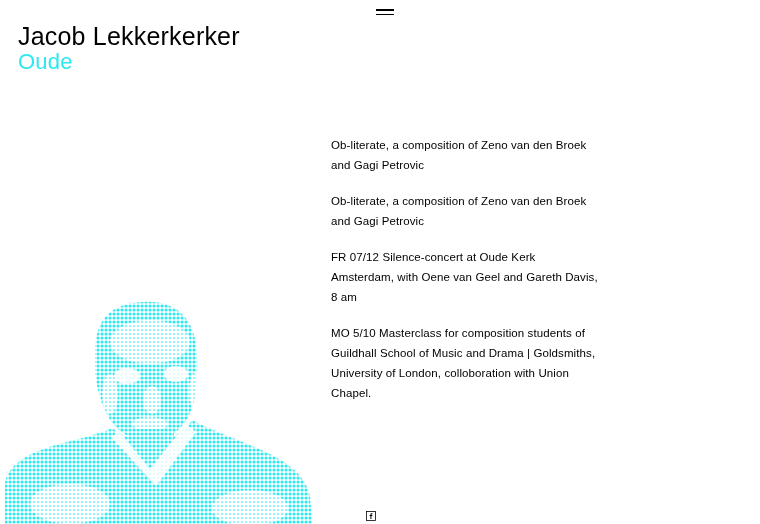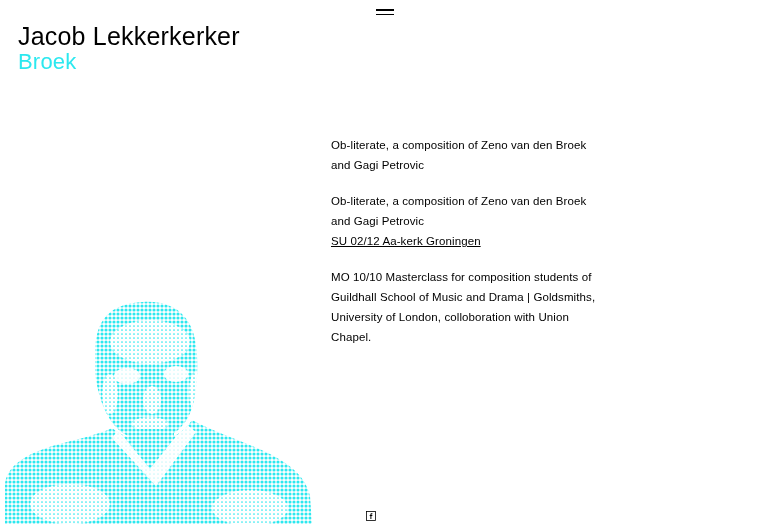--- a/index.html
+++ b/index.html
@@ -122,21 +122,21 @@
 <body>
 
 <div class="page">
 
   <div class="menu-button">
     <span></span>
     <span></span>
   </div>
 
   <div class="site-title">Jacob Lekkerkerker</div>
-  <div class="section-title">Broek</div>
+  <div class="section-title">Oude</div>
 
   <div class="portrait">
     <svg width="330" height="300" viewBox="0 0 330 300" xmlns="http://www.w3.org/2000/svg">
       <defs>
         <pattern id="dots" width="4" height="4" patternUnits="userSpaceOnUse">
           <rect width="4" height="4" fill="#ffffff"></rect>
           <circle cx="2" cy="2" r="1.55" fill="#2ce8ef"></circle>
         </pattern>
         <pattern id="dotsLight" width="4" height="4" patternUnits="userSpaceOnUse">
           <rect width="4" height="4" fill="#ffffff"></rect>
@@ -182,24 +182,26 @@
       </g>
     </svg>
   </div>
 
   <div class="news-column">
     <div class="news-item">
       <span class="news-text">Ob-literate, a composition of Zeno van den Broek and Gagi Petrovic</span>
     </div>
     <div class="news-item">
       <span class="news-text">Ob-literate, a composition of Zeno van den Broek and Gagi Petrovic</span>
-      <a class="news-link">SU 02/12 Aa-kerk Groningen</a>
-    </div>
-    <div class="news-item">
-      <span class="news-text">MO 10/10 Masterclass for composition students of Guildhall School of Music and Drama | Goldsmiths, University of London, colloboration with Union Chapel.</span>
+    </div>
+    <div class="news-item">
+      <span class="news-text">FR 07/12 Silence-concert at Oude Kerk Amsterdam, with Oene van Geel and Gareth Davis, 8 am</span>
+    </div>
+    <div class="news-item">
+      <span class="news-text">MO 5/10 Masterclass for composition students of Guildhall School of Music and Drama | Goldsmiths, University of London, colloboration with Union Chapel.</span>
     </div>
   </div>
 
   <div class="social">
     <svg width="10" height="10" viewBox="0 0 10 10" xmlns="http://www.w3.org/2000/svg">
       <rect x="0.5" y="0.5" width="9" height="9" fill="none" stroke="#000" stroke-width="0.8"></rect>
       <path d="M6.4,3.2 H5.8 C5.5,3.2 5.4,3.35 5.4,3.6 V4.1 H6.4 L6.25,5.1 H5.4 V8 H4.4 V5.1 H3.7 V4.1 H4.4 V3.5 C4.4,2.75 4.8,2.3 5.6,2.3 H6.4 Z" fill="#000"></path>
     </svg>
   </div>
 

